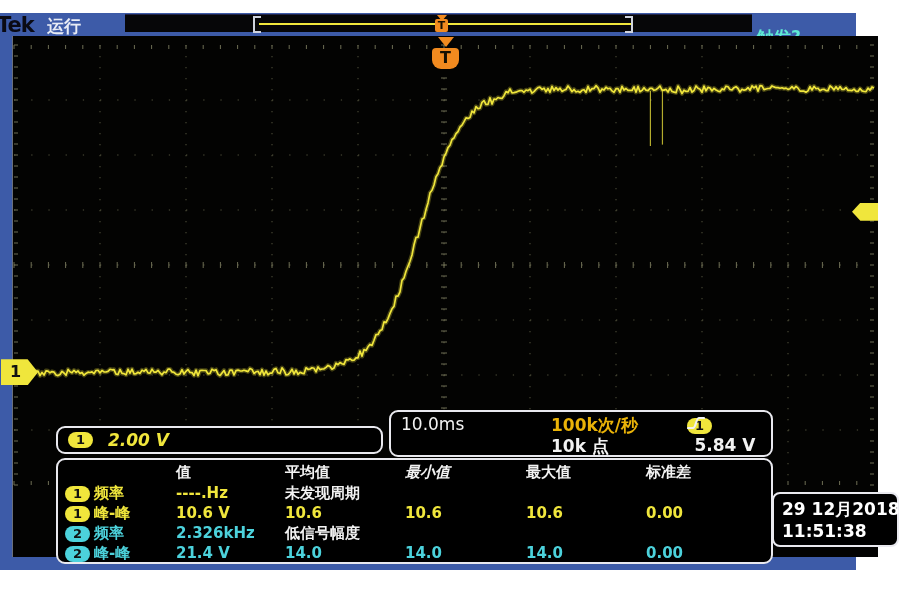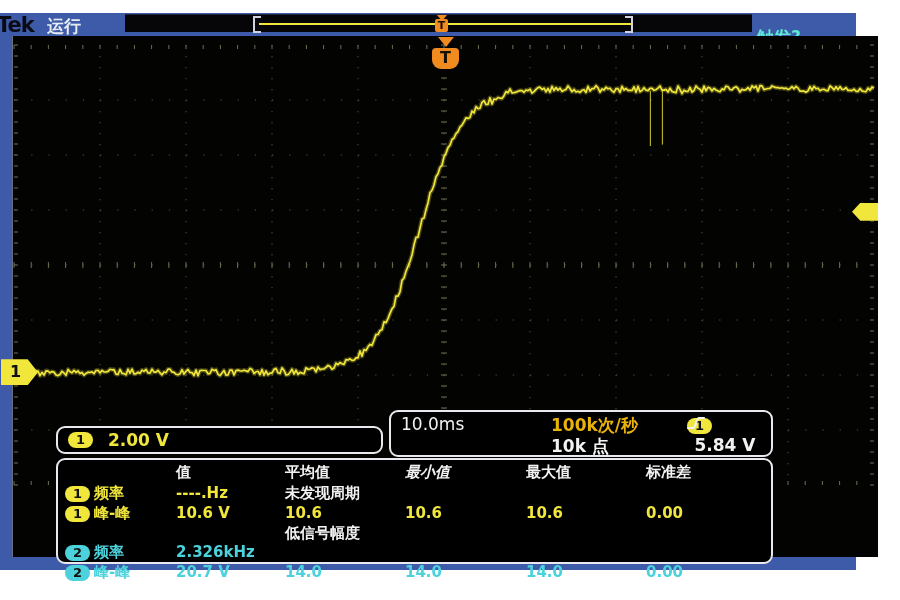--- a/index.html
+++ b/index.html
@@ -60,40 +60,40 @@
     clip-path:polygon(100% 0,100% 100%,32% 100%,0 50%,32% 0);
   }
   
   .rbox{position:absolute;background:#000;border:2px solid #e9e9ef;border-radius:9px;box-sizing:border-box;}
   .ch-scale{left:43px;top:390px;width:327px;height:28px;}
   .badge{display:inline-block;min-width:25px;height:16px;border-radius:8px;color:#111;
     font-size:13px;font-weight:bold;text-align:center;line-height:16px;vertical-align:middle;}
   .badge.ch1{background:var(--yellow,#f0e63c);}
   .badge.ch2{background:var(--cyan,#4cd2dc);}
   .ch-scale .badge{position:absolute;left:10px;top:4px;}
-  .ch-scale .val{position:absolute;left:50px;top:2px;color:var(--yellow,#f0e63c);font-size:17px;font-weight:bold;}
+  .ch-scale .val{position:absolute;left:50px;top:2px;color:var(--yellow,#f0e63c);font-size:17px;font-weight:bold;font-style:italic;}
   .trig-box{left:376px;top:374px;width:384px;height:47px;}
   .trig-box .c1l1{position:absolute;left:10px;top:2px;color:#f2f2f2;font-size:17px;font-weight:normal;}
   .trig-box .c1l2{position:absolute;left:8px;top:23px;color:var(--orange,#f18a1f);font-size:17px;font-weight:bold;white-space:nowrap;}
   .trig-box .tsq{display:inline-block;width:15px;height:15px;background:var(--orange,#f18a1f);border-radius:2px;color:#fff;
     font-size:12px;font-weight:bold;text-align:center;line-height:15px;vertical-align:-2px;margin-right:1px;}
   .trig-box .c2l1{position:absolute;left:160px;top:2px;color:#eab308;font-size:17px;font-weight:bold;}
   .trig-box .c2l2{position:absolute;left:160px;top:23px;color:#f2f2f2;font-size:17px;font-weight:bold;}
   .trig-box .c3l1{position:absolute;left:296px;top:3px;width:76px;text-align:left;}
   .trig-box .c3l1 .badge{margin-right:12px;}
   .trig-box .c3l2{position:absolute;left:296px;top:23px;width:76px;color:#f2f2f2;font-size:17px;font-weight:bold;text-align:center;}
   
   .meas{left:43px;top:422px;width:717px;height:106px;}
   .meas .hdr,.meas .cell{position:absolute;font-size:15px;font-weight:bold;white-space:nowrap;}
   .meas .hdr{color:#f2f2f2;top:3px;}
   .h-value{left:118px;}.h-mean{left:227px;}.h-min{left:347px;font-style:italic;}.h-max{left:468px;}.h-std{left:588px;}
   .meas .rowlabel{position:absolute;left:7px;font-size:15px;font-weight:bold;white-space:nowrap;}
   .meas .rowlabel .badge{margin-right:4px;}
   .c-ch1{color:var(--yellow,#f0e63c);}
-  .c-ch2{color:var(--cyan,#4cd2dc);margin-top:19px;}
+  .c-ch2{color:var(--cyan,#4cd2dc);}
   .c-status{color:#f2f2f2;}
   
   .datetime{left:772px;top:479px;width:127px;height:55px;border-radius:8px;}
   .datetime .d1{position:absolute;left:8px;top:4px;color:#fff;font-size:17px;font-weight:bold;white-space:nowrap;}
   .datetime .d2{position:absolute;left:8px;top:27px;color:#fff;font-size:17px;font-weight:bold;}
 </style>
 </head>
 <body>
 
 <div class="stage">
@@ -459,24 +459,28 @@
             <span class="cell c-ch1" style="left: 347px; top: 44px;">10.6</span>
             <span class="cell c-ch1" style="left: 468px; top: 44px;">10.6</span>
             <span class="cell c-ch1" style="left: 588px; top: 44px;">0.00</span>
             <span class="rowlabel c-ch2" style="top: 64px;"><span class="badge ch2">2</span><span>频率</span></span>
             <span class="cell c-ch2" style="left: 118px; top: 64px;">2.326kHz</span>
             <span class="cell c-status" style="left: 227px; top: 64px;">低信号幅度</span>
             <span class="cell c-ch2" style="left: 347px; top: 64px;"></span>
             <span class="cell c-ch2" style="left: 468px; top: 64px;"></span>
             <span class="cell c-ch2" style="left: 588px; top: 64px;"></span>
             <span class="rowlabel c-ch2" style="top: 84px;"><span class="badge ch2">2</span><span>峰-峰</span></span>
-            <span class="cell c-ch2" style="left: 118px; top: 84px;">20.7 V</span>
+            <span class="cell c-ch2" style="left: 118px; top: 84px;">21.4 V</span>
             <span class="cell c-ch2" style="left: 227px; top: 84px;">14.0</span>
             <span class="cell c-ch2" style="left: 347px; top: 84px;">14.0</span>
             <span class="cell c-ch2" style="left: 468px; top: 84px;">14.0</span>
             <span class="cell c-ch2" style="left: 588px; top: 84px;">0.00</span>
           </div>
       </div>
     </div>
 
+    <div class="rbox datetime">
+      <div class="d1">29 12月2018</div>
+      <div class="d2">11:51:38</div>
+    </div>
 
   </div>
 </div>
 
 </body></html>

